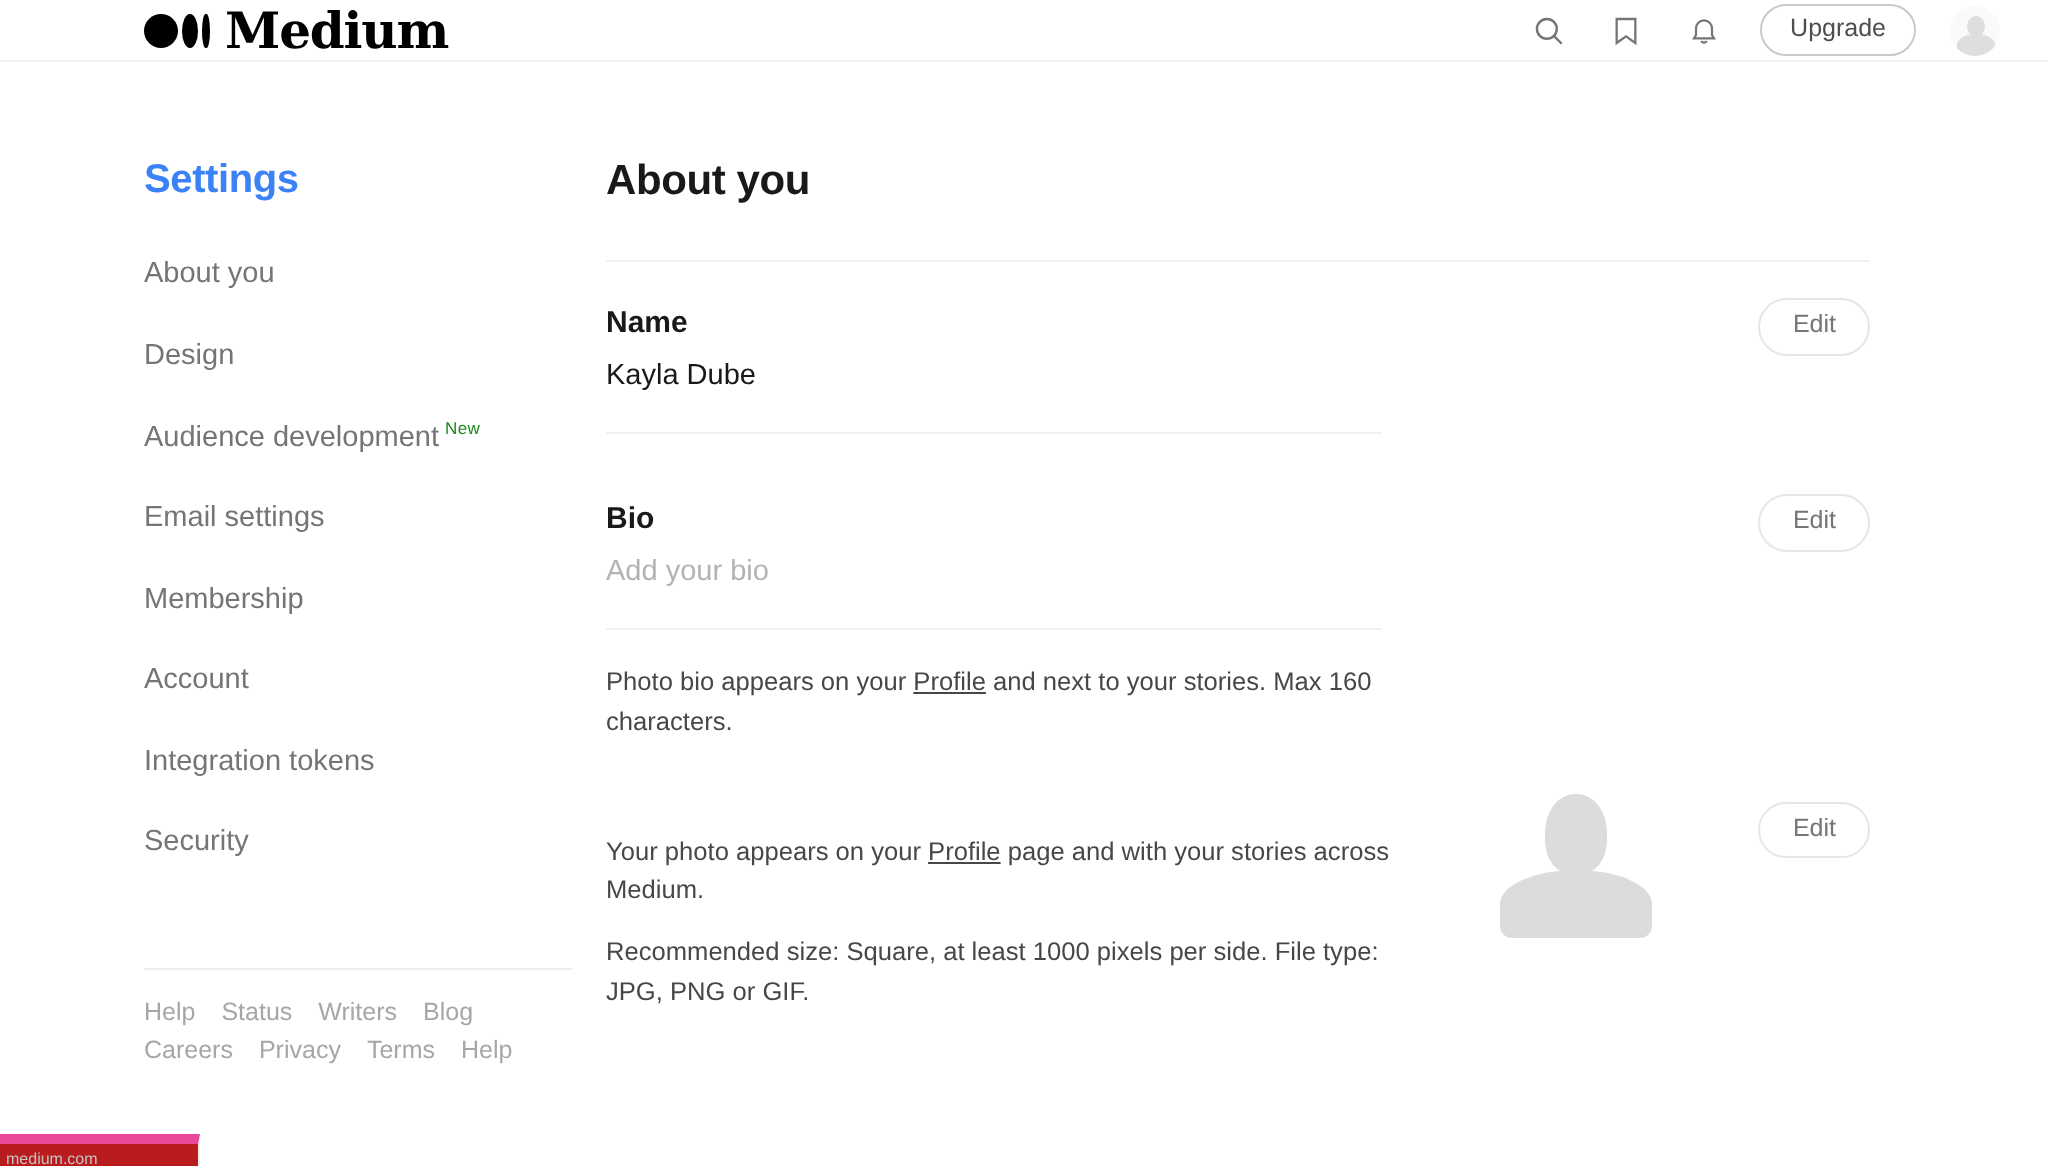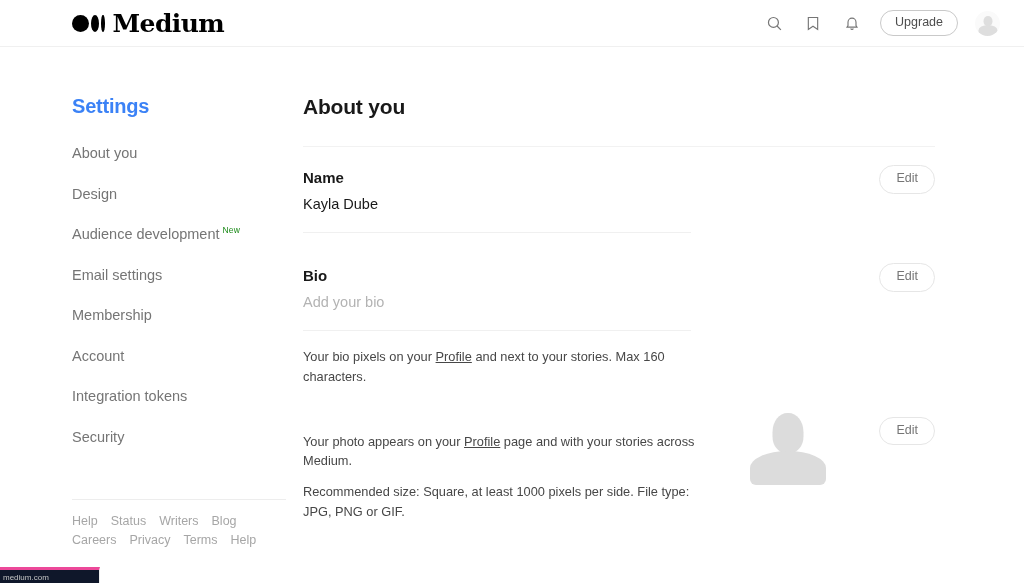--- a/index.html
+++ b/index.html
@@ -11,21 +11,21 @@
     height: 583px;
     overflow: hidden;
     background: #ffffff;
     font-family: "Liberation Sans", sans-serif;
     -webkit-font-smoothing: antialiased;
     position: relative;
   }
 
   
   .header {
-    height: 47px;
+    height: 31px;
     border-bottom: 1px solid #f0f0f0;
     display: flex;
     align-items: center;
     padding: 0 24px 0 72px;
     box-sizing: border-box;
     background: #ffffff;
     position: relative;
   }
   .brand {
     display: flex;
@@ -266,22 +266,22 @@
     top: 40px;
   }
 
   
   .status-strip {
     position: absolute;
     left: 0;
     bottom: 0;
     width: 100px;
     height: 16px;
-    background: #0f172a;
-    border-top: 3px solid #ec4899;
+    background: #b91c1c;
+    border-top: 5px solid #ec4899;
     border-right: 1px solid #efefef;
     font-size: 8px;
     color: #c4c4c4;
     line-height: 16px;
     padding-left: 3px;
     box-sizing: border-box;
     overflow: hidden;
     white-space: nowrap;
   }
 </style>
@@ -375,21 +375,21 @@
     <div class="section">
       <div class="section-head">Name</div>
       <div class="field-value">Kayla Dube</div>
       <button class="edit-btn">Edit</button>
     </div>
 
     <div class="section" style="padding-top:34px;">
       <div class="section-head">Bio</div>
       <div class="field-value placeholder">Add your bio</div>
       <div class="help-text wide">
-        <span>Your bio pixels on your </span><a>Profile</a><span> and next to your stories. Max 160 characters.</span>
+        <span>Photo bio appears on your </span><a>Profile</a><span> and next to your stories. Max 160 characters.</span>
       </div>
       <button class="edit-btn" style="top:30px;">Edit</button>
     </div>
 
     <div class="section photo-section" style="padding-top:34px;">
       <div class="help-text wide">
         <span>Your photo appears on your </span><a>Profile</a><span> page and with your stories across Medium.</span>
       </div>
       <div class="help-text wide">Recommended size: Square, at least 1000 pixels per side. File type: JPG, PNG or GIF.</div>
       <div class="photo-avatar">

